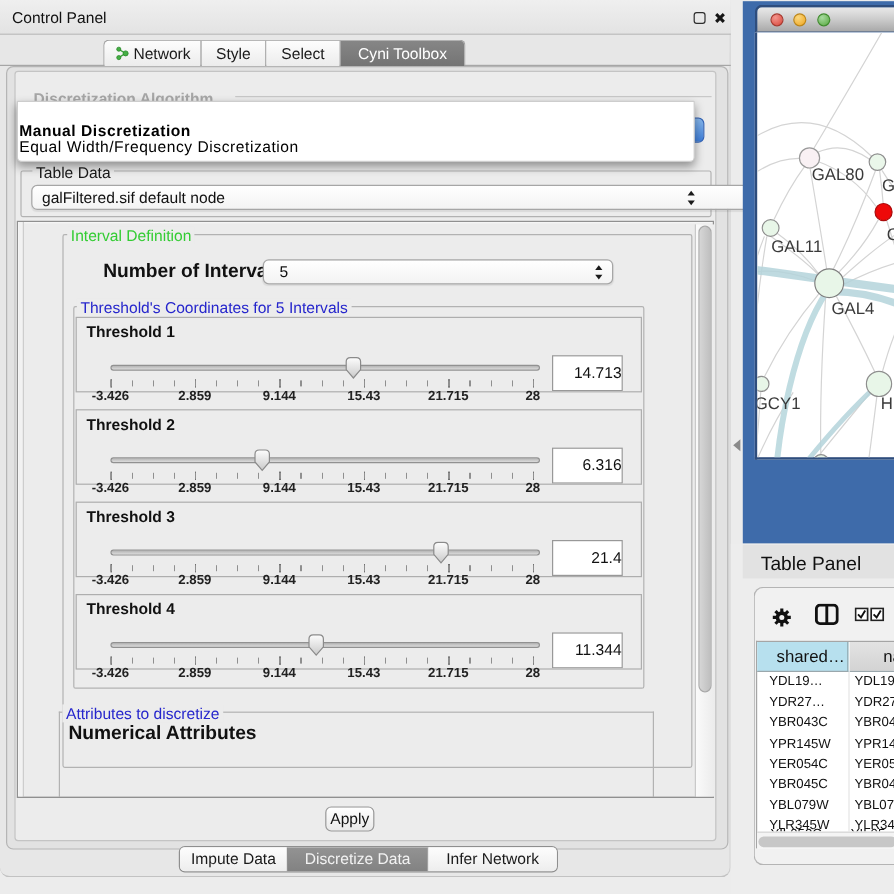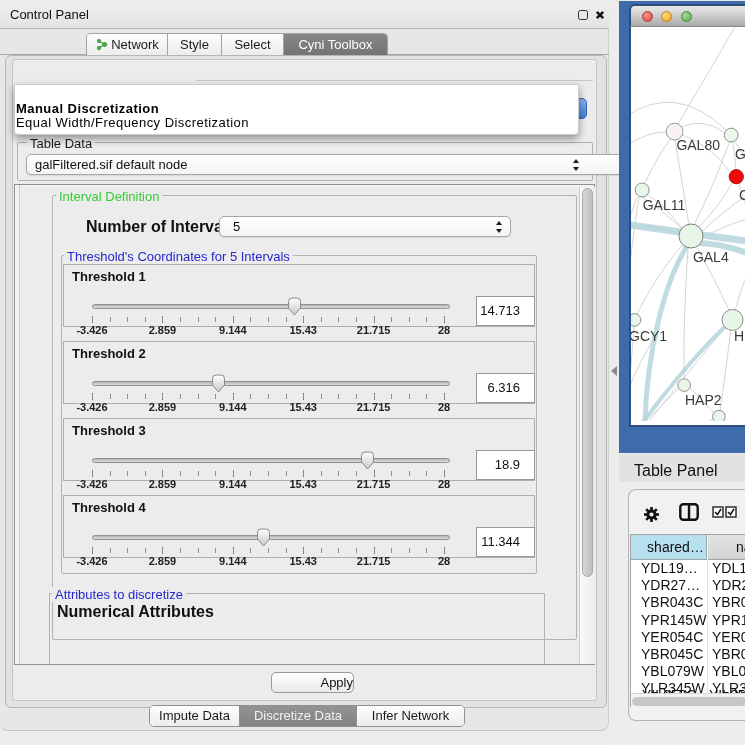--- a/index.html
+++ b/index.html
@@ -49,63 +49,63 @@
   border:1px solid #aeaeae; background:#ececec; }
 .tpanel .tl { position:absolute; left:8px; top:4px; font-size:13px; font-weight:bold; color:#111; }
 .track { position:absolute; left:28px; top:39px; width:358px; height:5px;
   background:linear-gradient(#b5b5b5,#dcdcdc); border:1px solid #919191; border-radius:3px; }
 .ticks { position:absolute; left:28px; top:52px; width:354px; height:5px;
   background:repeating-linear-gradient(90deg,#8f8f8f 0 1px,transparent 1px 17.6px); }
 .ticksM { position:absolute; left:28px; top:51px; width:354px; height:7px;
   background:repeating-linear-gradient(90deg,#6f6f6f 0 1px,transparent 1px 70.4px); }
 .slab { position:absolute; top:59px; font-size:11px; font-weight:bold; color:#222; transform:translateX(-50%); }
 .thumb { position:absolute; top:32px; }
-.vbox { position:absolute; left:412px; top:31px; width:59px; height:30px;
+.vbox { position:absolute; left:396px; top:31px; width:59px; height:30px;
   background:#fff; border:1px solid #989898; font-size:13px; color:#111;
-  line-height:28px; text-align:right; padding-right:14px; }
+  line-height:28px; text-align:right; padding-right:0; }
 
 #popup { left:14px; top:84px; width:565px; height:51px; background:#fff;
   border:1px solid #cdcdcd; border-radius:1px 1px 4px 4px;
   box-shadow:0 4px 8px rgba(0,0,0,0.38); z-index:30; }
 
 #alist { left:63px; top:619px; width:468px; height:46px; background:#fff;
   border:1px solid #9a9a9a; border-bottom:none; font-size:13px; color:#111; z-index:5; overflow:hidden; }
 
-#applyb { left:271px; top:672px; width:83px; height:21px; border:1px solid #9a9a9a;
+#applyb { left:271px; top:672px; width:41px; height:21px; border:1px solid #9a9a9a;
   border-radius:5px; background:linear-gradient(#ffffff,#e9e9e9); font-size:13px;
-  line-height:19px; text-align:right; color:#111; }
+  line-height:19px; text-align:center; color:#111; }
 #btabs { left:149px; top:705px; height:22px; display:flex; border:1px solid #8f8f8f;
   border-radius:5px; overflow:hidden; background:#fff; }
 .btab { height:20px; line-height:20px; font-size:13px; text-align:center;
   background:linear-gradient(#fdfdfd,#ededed); color:#1a1a1a; border-right:1px solid #8f8f8f; }
 .btab:last-child { border-right:none; }
 .btab.sel { background:linear-gradient(#939393,#828282); color:#f2f2f2; }
 
 #bluef { left:619px; top:1px; width:126px; height:452px; background:#3e6baa; }
 #mtitle { left:629px; top:4px; width:116px; height:23px;
   background:linear-gradient(#e9e9e9 0%,#cfcfcf 45%,#a9a9a9 100%);
   border-radius:6px 0 0 0; border-bottom:1px solid #888;
   border-left:2px solid #2e4d7d; border-top:2px solid #2e4d7d; }
 .light { position:absolute; top:11px; width:11px; height:11px; border-radius:50%; }
-#canvas { left:629px; top:27px; width:116px; height:400px; background:#fff;
+#canvas { left:629px; top:27px; width:116px; height:356px; background:#fff;
   border-left:2px solid #2e4d7d; border-bottom:2px solid #2e4d7d; overflow:hidden; }
 
 #tpansec { left:609px; top:453px; width:136px; height:292px; background:#ededed; }
 #tpcap { left:619px; top:454px; width:126px; height:28px; background:#e2e2e2; }
 #tpanel { left:628px; top:489px; width:117px; height:232px; background:#f1f1f1;
   border:1px solid #b4b4b4; border-right:none; border-radius:8px 0 0 8px; }
 #ttable { left:630px; top:534px; width:115px; height:173px; background:#fff;
   border-left:1px solid #a5a5a5; border-top:1px solid #a5a5a5; }
 #th1 { left:631px; top:535px; width:76px; height:25px; background:#b7e0ee;
   border-right:1px solid #90a8b0; border-bottom:1px solid #9aa7ac;
   font-size:14px; color:#111; text-align:center; line-height:25px; padding-left:14px; }
 #th2 { left:708px; top:535px; width:37px; height:25px;
   background:linear-gradient(#e3e3e3,#d3d3d3); border-bottom:1px solid #9aa7ac;
   font-size:14px; color:#111; line-height:25px; }
-.trow { position:absolute; font-size:14px; color:#111; white-space:nowrap; }
+.trow { position:absolute; font-size:11px; color:#111; white-space:nowrap; }
 #hsb { left:631px; top:693px; width:114px; height:14px; background:#f4f4f4; border-top:1px solid #d5d5d5; }
 #hsb .th { position:absolute; left:1px; top:3px; width:115px; height:9px;
   background:#c7c7c7; border-radius:5px; }
 .fs13 { font-size:16px; color:#111; }
 </style>
 </head>
 <body>
 <div id="root">
 
   <div class="abs" id="lwin"></div>
@@ -127,20 +127,21 @@
         <circle cx="8.7" cy="6.5" r="2.1" fill="#45b045" stroke="#2c8a2c" stroke-width="0.7"></circle>
       </svg>Network</div>
     <div class="tab" style="width:54px">Style</div>
     <div class="tab" style="width:62px">Select</div>
     <div class="tab sel" style="width:103px">Cyni Toolbox</div>
   </div>
   <div class="abs" id="panelA"></div>
   <div class="abs" id="panelB"></div>
 
   <div class="abs" style="left:196px;top:80px;width:397px;height:1px;background:#c8c8c8"></div>
+  <div class="abs gtitle" style="left:25px;top:75px;font-weight:bold;color:#a6a6a6;background:transparent">Discretization Algorithm</div>
 
   <div class="abs" style="left:575px;top:98px;width:12px;height:21px;background:linear-gradient(#85b6ec,#3e7ed9);border:1px solid #3566b8;border-radius:0 5px 5px 0;z-index:2"></div>
 
   <div class="abs gbox" style="left:17px;top:142px;width:576px;height:39px"></div>
   <div class="abs gtitle" style="left:27px;top:136px;color:#1a1a1a">Table Data</div>
   <div class="abs combo" style="left:26px;top:154px;width:608px;height:21px">
     <span class="cv" style="left:8px">galFiltered.sif default node</span>
     <span class="arr up" style="left:546px;top:4px"></span>
     <span class="arr dn" style="left:546px;top:12px"></span>
   </div>
@@ -221,21 +222,21 @@
       <span class="slab" style="left:380.0px">28</span>
     <svg class="thumb" style="left:295.5px" width="15" height="19" viewBox="0 0 15 19">
       <defs>
           <linearGradient id="tg2" x1="0" y1="0" x2="0" y2="1">
         <stop offset="0" stop-color="#fdfdfd"></stop>
             <stop offset="1" stop-color="#c9c9c9"></stop>
           </linearGradient>
         </defs>
       <path d="M1.5,4.5 Q1.5,1 5,1 L10,1 Q13.5,1 13.5,4.5 L13.5,11 L7.5,18 L1.5,11 Z" fill="url(#tg2)" stroke="#8a8a8a" stroke-width="1"></path>
       </svg>
-    <div class="vbox">18.9</div>
+    <div class="vbox">21.4</div>
   </div>
   <div class="tpanel" style="top:495px">
     <div class="tl">Threshold 4</div>
     <div class="track"></div>
     <div class="ticksM"></div>
     <div class="ticks"></div>
     <span class="slab" style="left:28.0px">-3.426</span>
       <span class="slab" style="left:98.4px">2.859</span>
       <span class="slab" style="left:168.8px">9.144</span>
       <span class="slab" style="left:239.2px">15.43</span>

